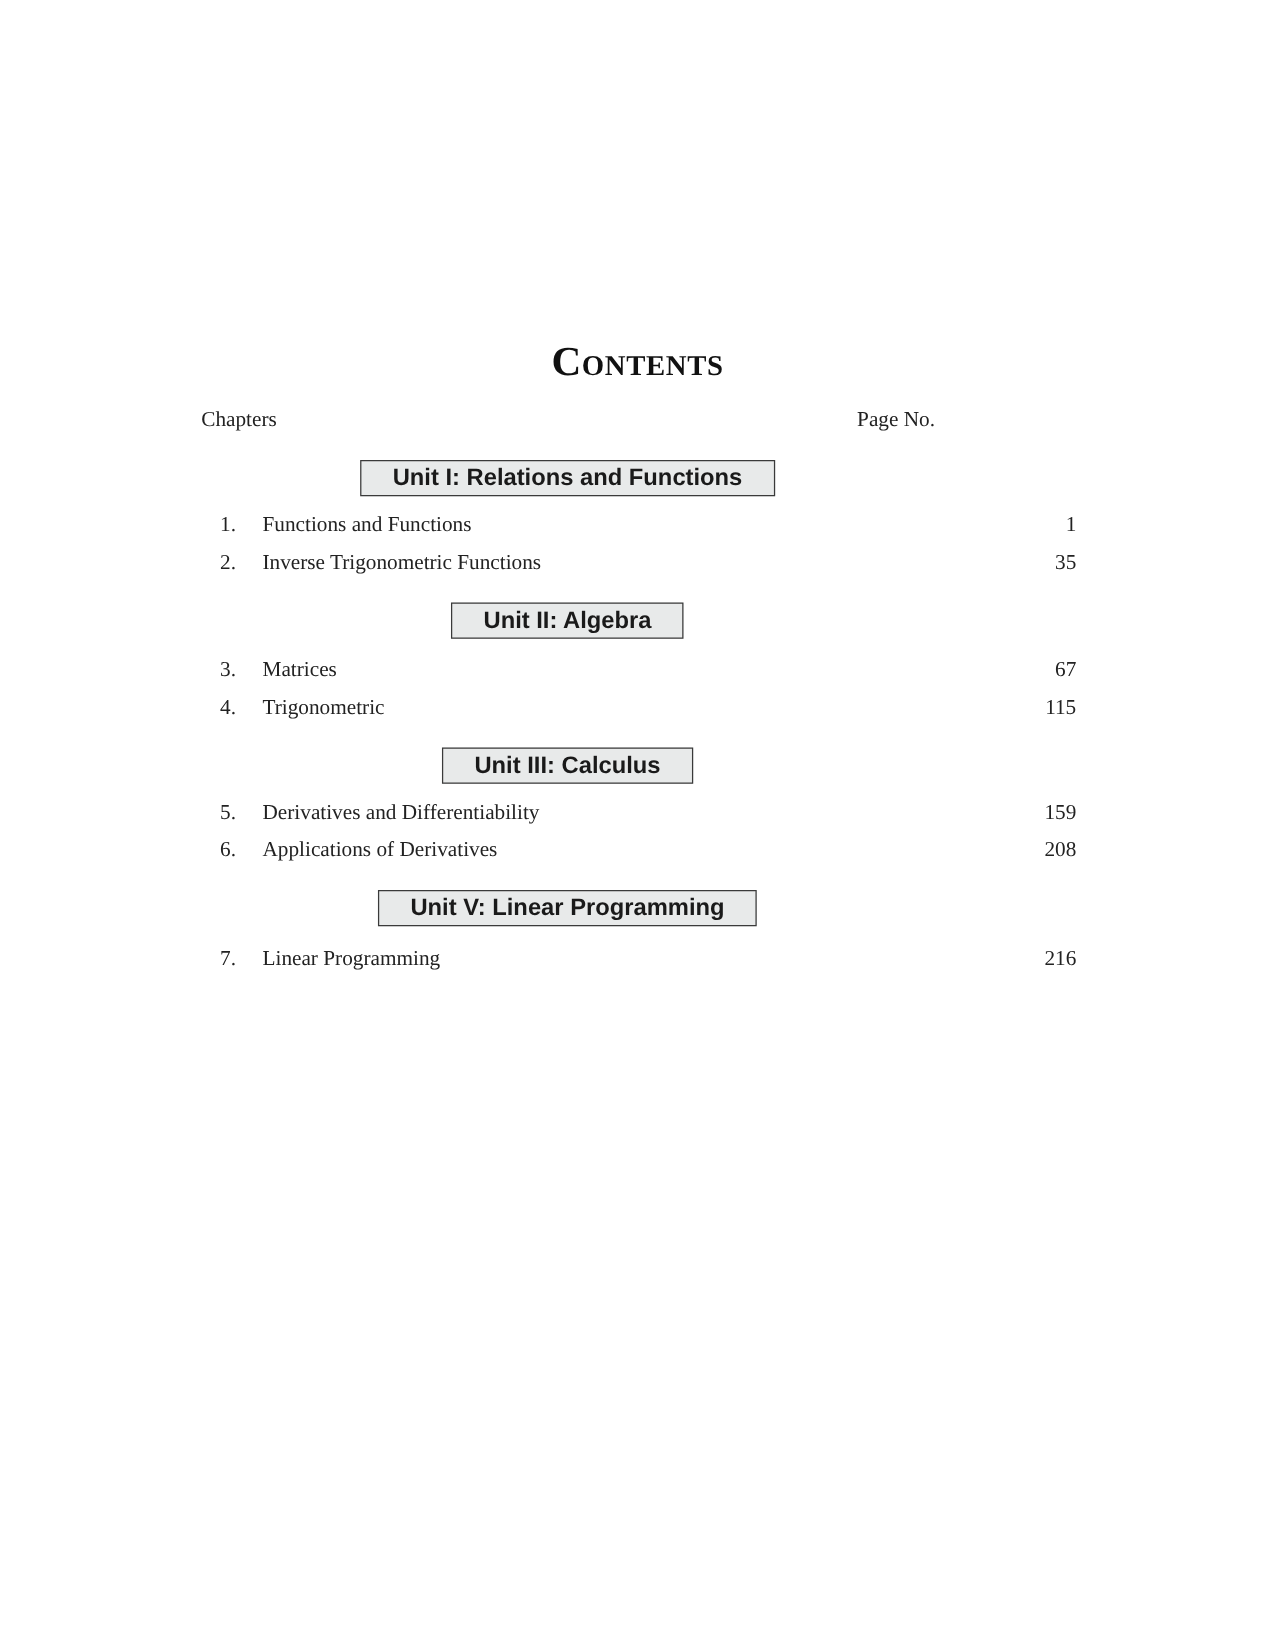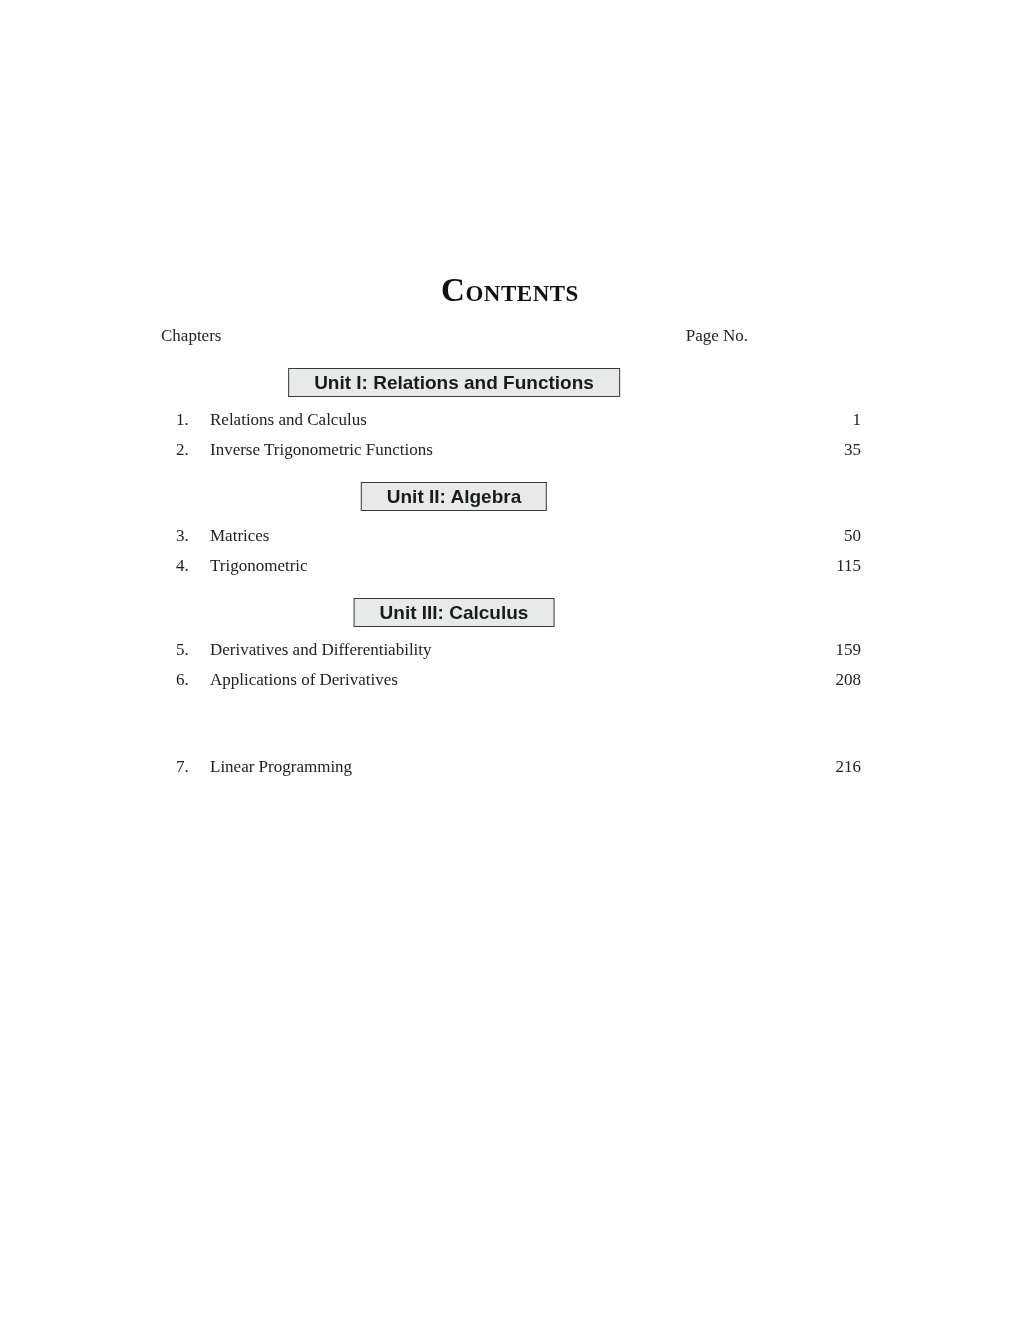--- a/index.html
+++ b/index.html
@@ -94,55 +94,56 @@
 
   <h1 class="title"><span class="cap">C</span><span style="font-size:23px;">ONTENTS</span></h1>
 
   <div class="col-head left">Chapters</div>
   <div class="col-head right">Page No.</div>
 
   <div class="unit-box" style="top:368px;">Unit I: Relations and Functions</div>
 
   <div class="row" style="top:409px;">
     <span class="num">1.</span>
-    <span class="chap-title">Relations and Calculus</span>
+    <span class="chap-title">Functions and Functions</span>
     <span class="page-no">1</span>
   </div>
   <div class="row" style="top:439px;">
     <span class="num">2.</span>
     <span class="chap-title">Inverse Trigonometric Functions</span>
     <span class="page-no">35</span>
   </div>
 
   <div class="unit-box" style="top:482px;">Unit II: Algebra</div>
 
   <div class="row" style="top:525px;">
     <span class="num">3.</span>
     <span class="chap-title">Matrices</span>
-    <span class="page-no">50</span>
+    <span class="page-no">67</span>
   </div>
   <div class="row" style="top:555px;">
     <span class="num">4.</span>
     <span class="chap-title">Trigonometric</span>
     <span class="page-no">115</span>
   </div>
 
   <div class="unit-box" style="top:598px;">Unit III: Calculus</div>
 
   <div class="row" style="top:639px;">
     <span class="num">5.</span>
     <span class="chap-title">Derivatives and Differentiability</span>
     <span class="page-no">159</span>
   </div>
   <div class="row" style="top:669px;">
     <span class="num">6.</span>
     <span class="chap-title">Applications of Derivatives</span>
     <span class="page-no">208</span>
   </div>
 
+  <div class="unit-box" style="top:712px;">Unit V: Linear Programming</div>
 
   <div class="row" style="top:756px;">
     <span class="num">7.</span>
     <span class="chap-title">Linear Programming</span>
     <span class="page-no">216</span>
   </div>
 
 </div>
 
 </body></html>

